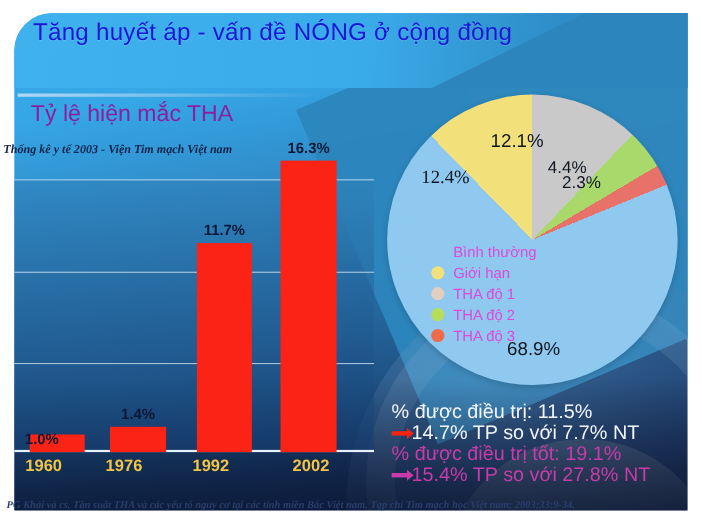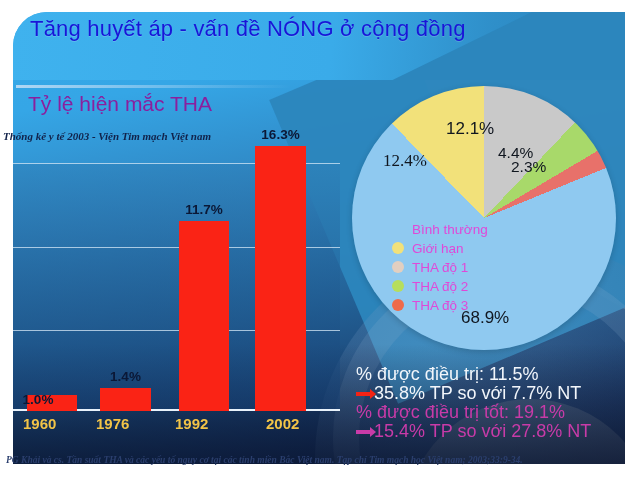--- a/index.html
+++ b/index.html
@@ -250,21 +250,21 @@
       </div>
     </div>
   </div>
 
   <div class="stats">
     <div class="stat-line white">
       <span>% được điều trị: 11.5%</span>
     </div>
     <div class="stat-line white">
       <span class="arrow red"></span>
-      <span>35.8% TP so với 7.7% NT</span>
+      <span>14.7% TP so với 7.7% NT</span>
     </div>
     <div class="stat-line pink">
       <span>% được điều trị tốt: 19.1%</span>
     </div>
     <div class="stat-line pink">
       <span class="arrow pink"></span>
       <span>15.4% TP so với 27.8% NT</span>
     </div>
   </div>
 

